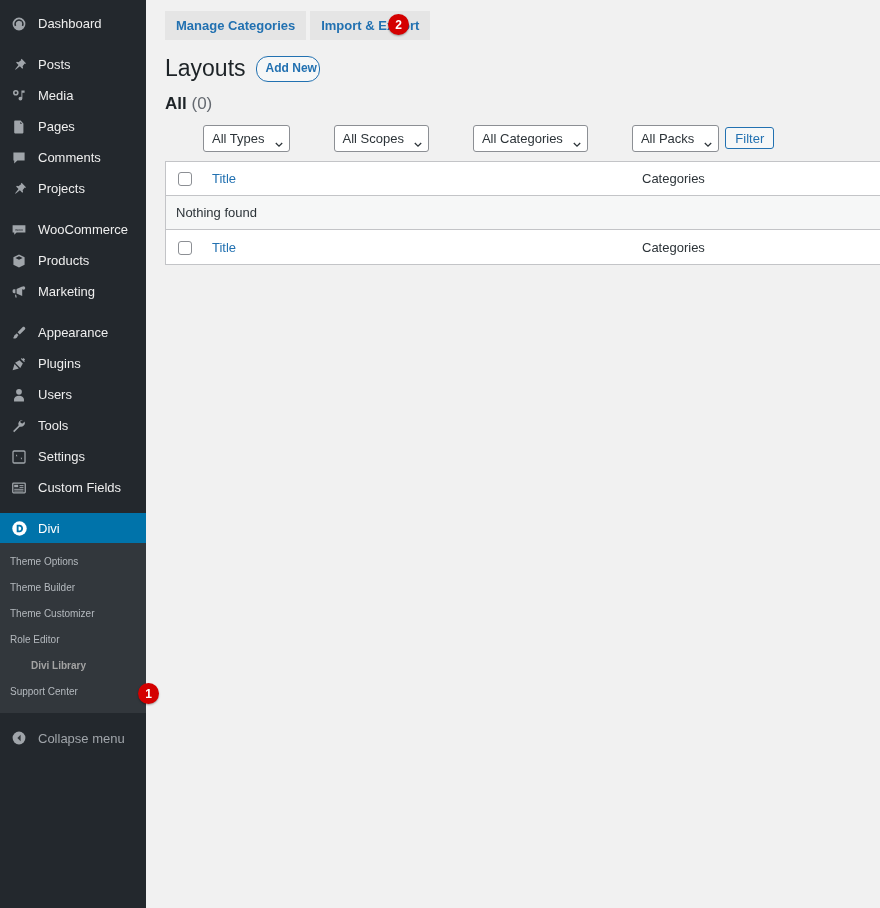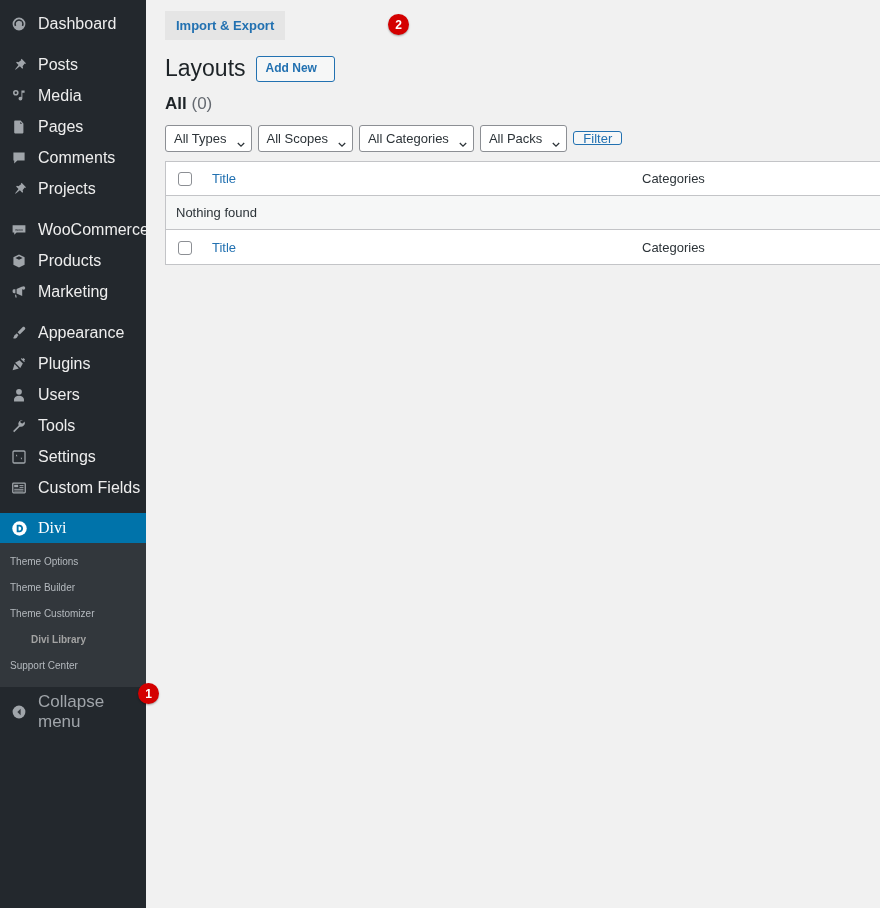--- a/index.html
+++ b/index.html
@@ -33,28 +33,27 @@
     position: relative;
   }
   .menu-item .ico {
     width: 20px; height: 20px;
     margin-right: 9px;
     display: flex; align-items: center; justify-content: center;
     color: #a0a5aa;
     flex: 0 0 20px;
   }
   .menu-item .ico svg { display: block; }
-  .menu-item .lbl { line-height: 1; font-size: 16px; }
+  .menu-item .lbl { line-height: 1; font-size: 13px; }
   .menu-sep { height: 10px; }
 
   .menu-item.divi-active {
     background: #0073aa;
     color: #fff;
     height: 30px;
-    font-family: Liberation Serif, serif;
   }
   .menu-item.divi-active .ico { color: #fff; }
   .divi-arrow {
     position: absolute;
     right: -8px; top: 50%;
     transform: translateY(-50%);
     width: 0; height: 0;
     border-top: 8px solid transparent;
     border-bottom: 8px solid transparent;
     border-left: 8px solid #0073aa;
@@ -70,21 +69,21 @@
     cursor: pointer;
     line-height: 16px;
     position: relative;
   }
   .submenu-item.current { color: #a3a3a3; font-weight: bold; padding-left: 31px; }
 
   .collapse-row {
     display: flex; align-items: center;
     height: 34px; padding-left: 9px;
     margin-top: 8px;
-    color: #a0a5aa; font-size: 17px;
+    color: #a0a5aa; font-size: 13px;
     cursor: pointer;
   }
   .collapse-row .ico { width: 20px; margin-right: 9px; display:flex; align-items:center; justify-content:center; flex:0 0 20px;}
 
   
   .main {
     flex: 1;
     background: #f1f1f1;
     position: relative;
     height: 908px;
@@ -120,22 +119,22 @@
     color: #1d2327;
     line-height: 1.3;
     margin-right: 10px;
   }
   .btn-addnew {
     background: #f6f7f7;
     border: 1px solid #2271b1;
     color: #2271b1;
     font-size: 12px;
     font-weight: 600;
-    border-radius: 3px;
-    padding: 4px 17px 5px 9px;
+    border-radius: 12px;
+    padding: 4px 2px 5px 9px;
     cursor: pointer;
     line-height: 15px;
     text-align: right;
   }
   .subsubsub {
     padding: 10px 0 0 19px;
     font-size: 17px;
     color: #2c3338;
   }
   .subsubsub .cur { font-weight: 600; color: #1d2327; }
@@ -153,33 +152,34 @@
     border-radius: 3px;
     height: 27px;
     font-size: 13px;
     color: #2c3338;
     padding: 0 24px 0 8px;
     display: flex;
     align-items: center;
     position: relative;
     cursor: pointer;
     white-space: nowrap;
+    margin-left: 38px;
   }
   .sel .chev {
     position: absolute;
     right: 7px; top: 50%;
     margin-top: -2px;
     width: 7px; height: 7px;
   }
   .btn-filter {
     background: #f6f7f7;
     border: 1px solid #2271b1;
     color: #2271b1;
     border-radius: 3px;
-    height: 14px;
+    height: 22px;
     font-size: 13px;
     padding: 0 9px;
     cursor: pointer;
     display: flex; align-items: center;
   }
 
   
   .table-wrap {
     margin: 9px 0 0 19px;
     width: 900px;
@@ -411,20 +411,23 @@
     <div class="submenu">
       <div class="submenu-item">
         <span>Theme Options</span>
       </div>
       <div class="submenu-item">
         <span>Theme Builder</span>
       </div>
       <div class="submenu-item">
         <span>Theme Customizer</span>
       </div>
+      <div class="submenu-item">
+        <span>Role Editor</span>
+      </div>
       <div class="submenu-item current">
         <span>Divi Library</span>
       </div>
       <div class="submenu-item">
         <span>Support Center</span>
       </div>
     </div>
 
     <div class="collapse-row">
       <span class="ico">
@@ -433,20 +436,23 @@
             <path d="M12 6l-4 4 4 4z" fill="#32373c"></path>
           </svg>
       </span>
       <span class="lbl">Collapse menu</span>
     </div>
   </nav>
 
   <main class="main">
 
     <div class="tabs-row">
+      <div class="nav-tab">
+        <span>Manage Categories</span>
+      </div>
       <div class="nav-tab">
         <span>Import &amp; Export</span>
       </div>
     </div>
 
     <div class="page-head">
       <h1 class="page-title">Layouts</h1>
       <button class="btn-addnew">Add New</button>
     </div>
 

